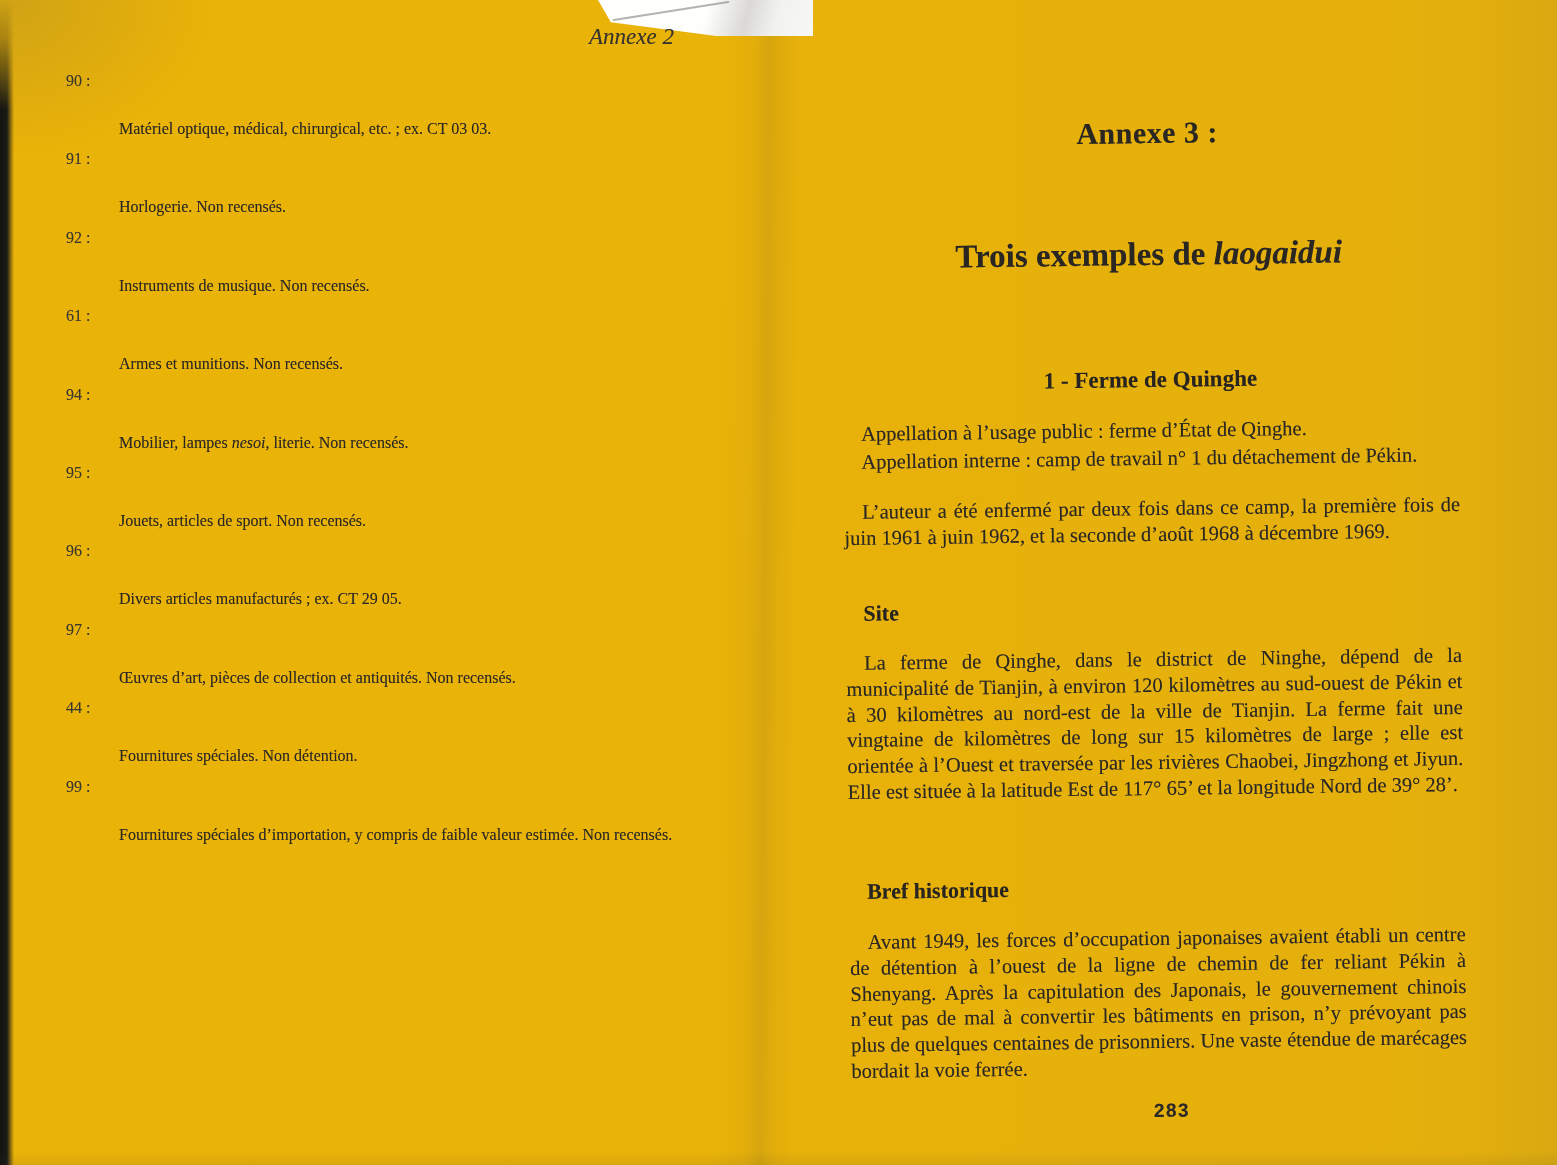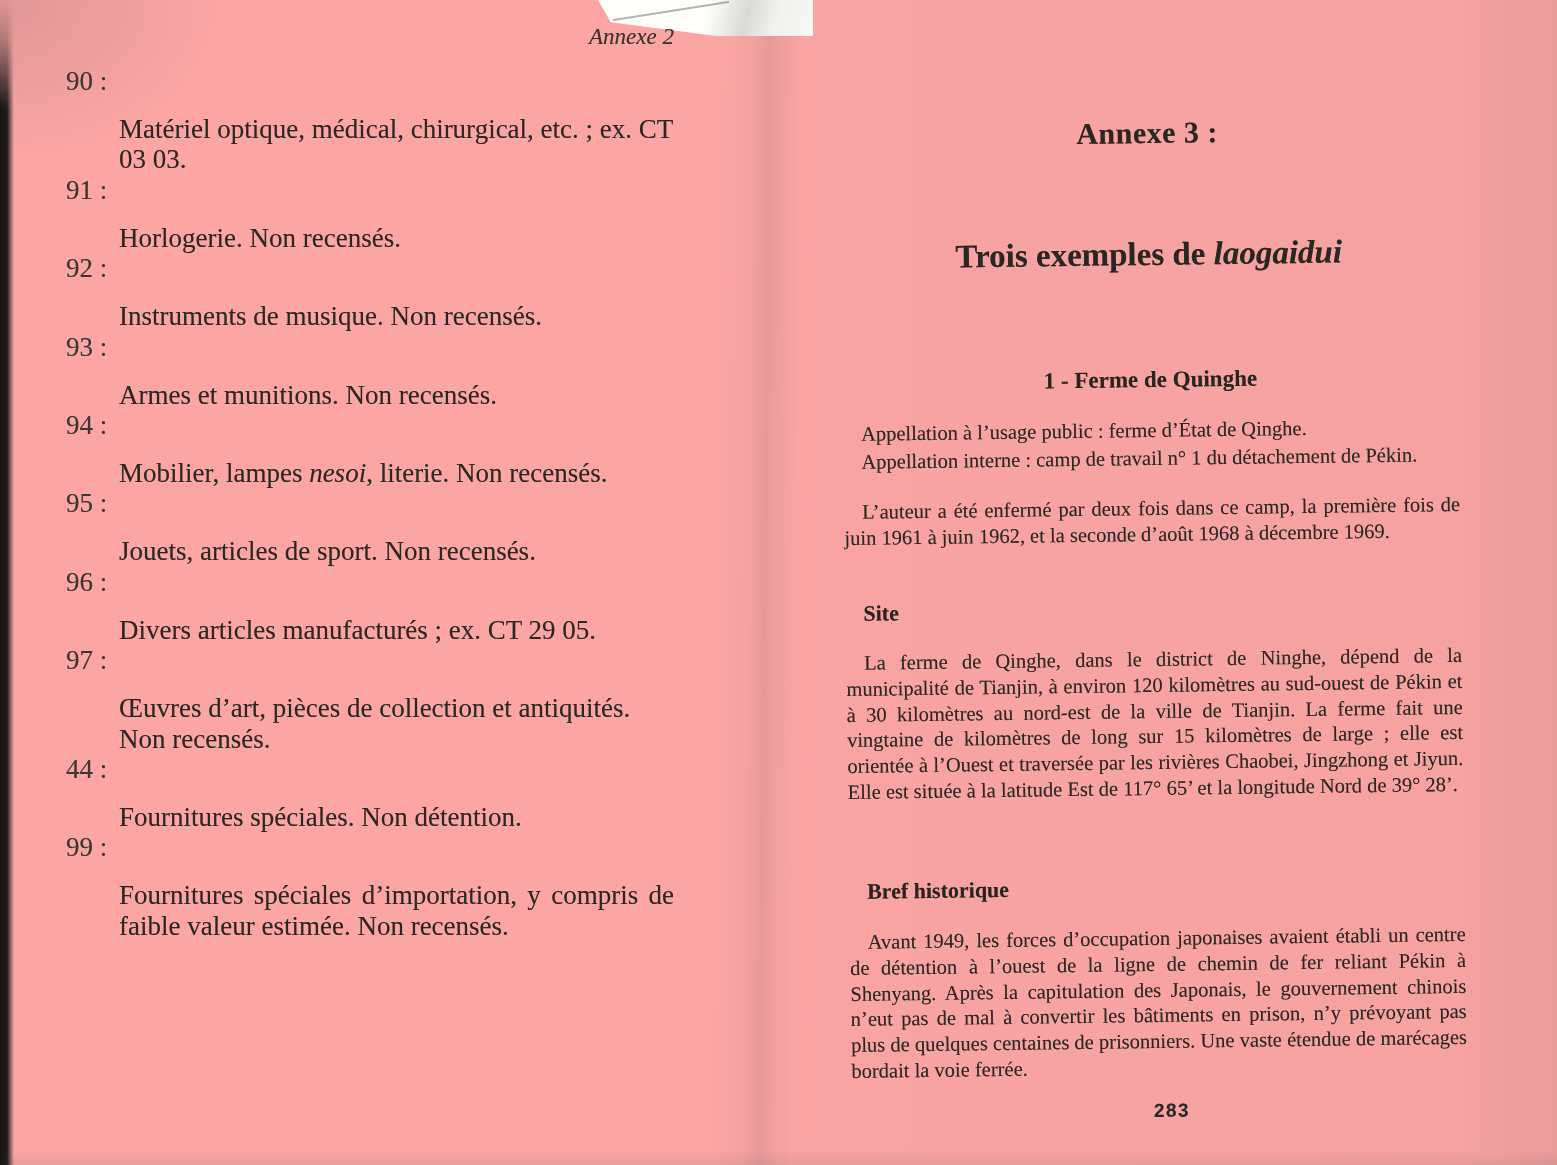--- a/index.html
+++ b/index.html
@@ -1,19 +1,19 @@
 <!DOCTYPE html>
 <html><head>
 <meta charset="utf-8">
 <style>
   html,body{margin:0;padding:0;background:#e8e8e6;}
   .scan{
     position:relative;
     width:1557px;height:1165px;
-    background:#fca5a5;
+    background:#eab308;
     overflow:hidden;
     font-family:"Liberation Serif","DejaVu Serif",serif;
     color:#2b2824;
   }
   
   .edge-left{
     position:absolute;left:0;top:0;width:14px;height:1165px;
     background:linear-gradient(to right,#131310 0,#1a1a17 7px,rgba(26,26,23,0) 14px);
     -webkit-mask-image:linear-gradient(to bottom,rgba(0,0,0,0) 0,rgba(0,0,0,.25) 40px,#000 110px,#000 100%);
             mask-image:linear-gradient(to bottom,rgba(0,0,0,0) 0,rgba(0,0,0,.25) 40px,#000 110px,#000 100%);
@@ -51,21 +51,21 @@
     background:linear-gradient(to bottom,rgba(70,68,62,0),rgba(70,68,62,.10));
   }
   
   .annexe2{
     position:absolute;left:589px;top:24px;
     font-style:italic;font-size:23px;color:#37342f;
     text-shadow:0 0 .6px rgba(60,55,50,.45);
   }
   .ct-list{
     position:absolute;left:66px;top:66px;width:608px;
-    font-size:27px;line-height:30.4px;
+    font-size:16px;line-height:30.4px;
     text-shadow:0 0 .6px rgba(60,55,50,.4);
   }
   .ct-row{display:flex;align-items:flex-start;}
   .ct-num{flex:0 0 53px;color:#3a3731;}
   .ct-txt{flex:1;margin-top:48px;}
   .ct-row:last-child .ct-txt{text-align:justify;}
   .ct-txt em{}
   
   .rightpage{
     position:absolute;left:845px;top:0;width:616px;height:1165px;
@@ -118,21 +118,21 @@
         <span class="ct-num">91 :</span>
         <span class="ct-txt"><span>Horlogerie. Non recensés.</span><em></em><span></span></span>
       </div>
 
       <div class="ct-row">
         <span class="ct-num">92 :</span>
         <span class="ct-txt"><span>Instruments de musique. Non recensés.</span><em></em><span></span></span>
       </div>
 
       <div class="ct-row">
-        <span class="ct-num">93 :</span>
+        <span class="ct-num">61 :</span>
         <span class="ct-txt"><span>Armes et munitions. Non recensés.</span><em></em><span></span></span>
       </div>
 
       <div class="ct-row">
         <span class="ct-num">94 :</span>
         <span class="ct-txt"><span>Mobilier, lampes </span><em>nesoi</em><span>, literie. Non recensés.</span></span>
       </div>
 
       <div class="ct-row">
         <span class="ct-num">95 :</span>

